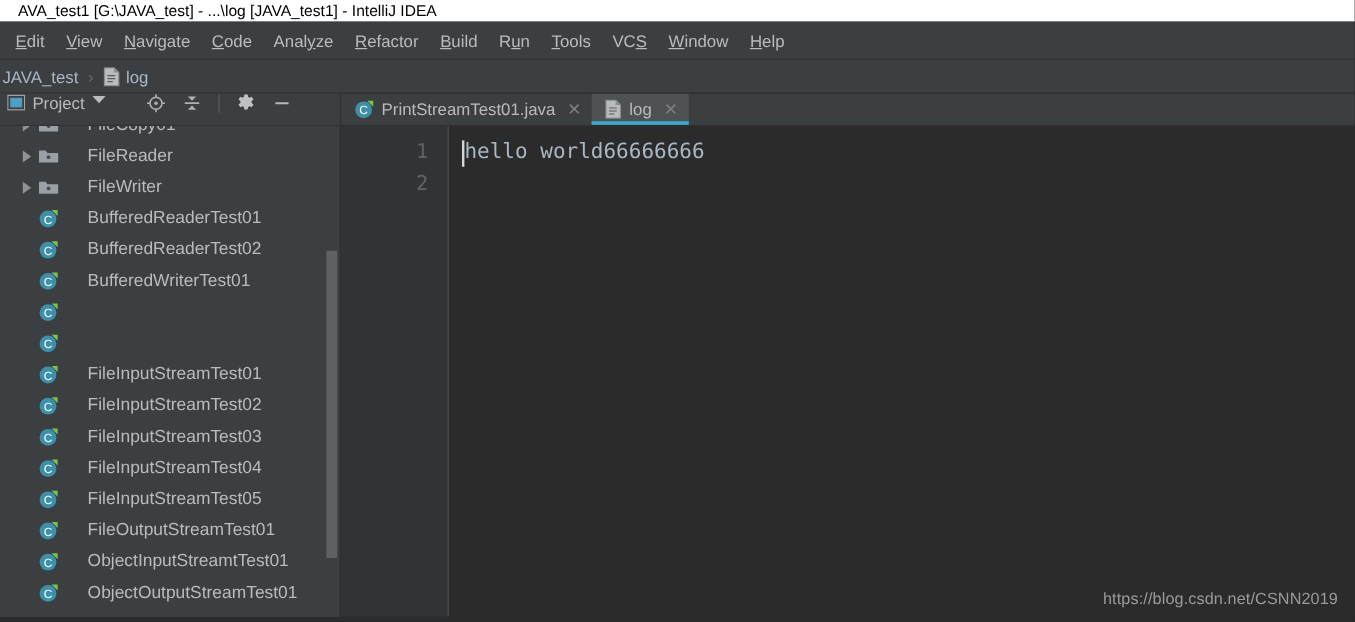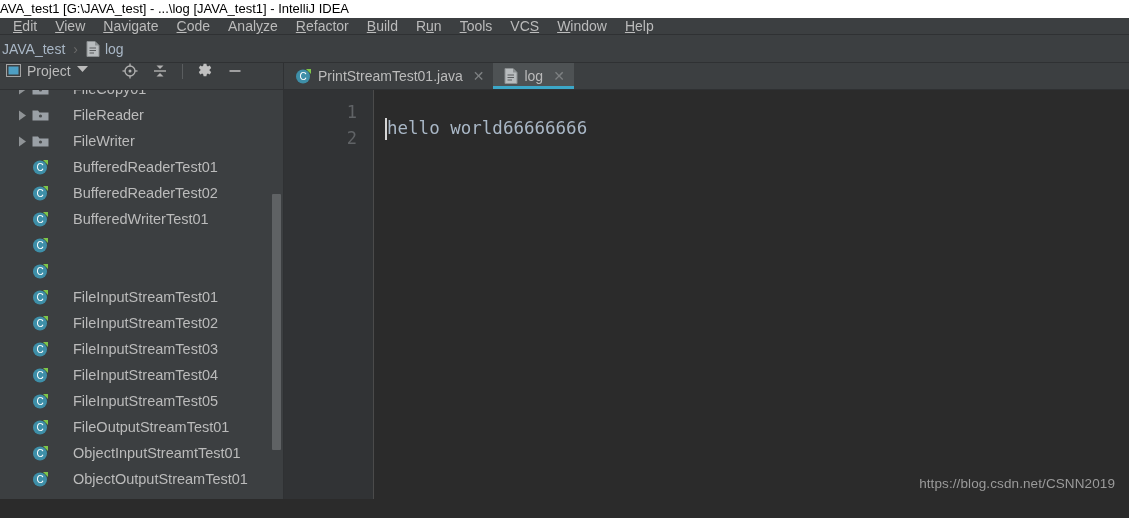--- a/index.html
+++ b/index.html
@@ -12,26 +12,26 @@
 
   
   .titlebar {
     height: 18px;
     background: #ffffff;
     color: #000000;
     font-size: 13px;
     line-height: 18px;
     white-space: nowrap;
     overflow: hidden;
-    padding-left: 0px;
+    padding-left: 15px;
   }
 
   
   .menubar {
-    height: 17px;
+    height: 32px;
     background: #3c3f41;
     border-bottom: 1px solid #2f3133;
     display: flex;
     align-items: center;
     padding-left: 4px;
     overflow: hidden;
     white-space: nowrap;
   }
   .menu-item {
     color: #bbbbbb;
@@ -207,21 +207,20 @@
   }
   .code-line {
     height: 26px;
     line-height: 26px;
     font-family: "DejaVu Sans Mono", monospace;
     font-size: 17.5px;
     color: #a9b7c6;
     padding-left: 13px;
     position: relative;
     white-space: pre;
-    margin-top: 16px;
   }
   .caret {
     position: absolute;
     left: 11px;
     top: 3px;
     width: 2px;
     height: 22px;
     background: #d6d6d6;
   }
   .watermark {

